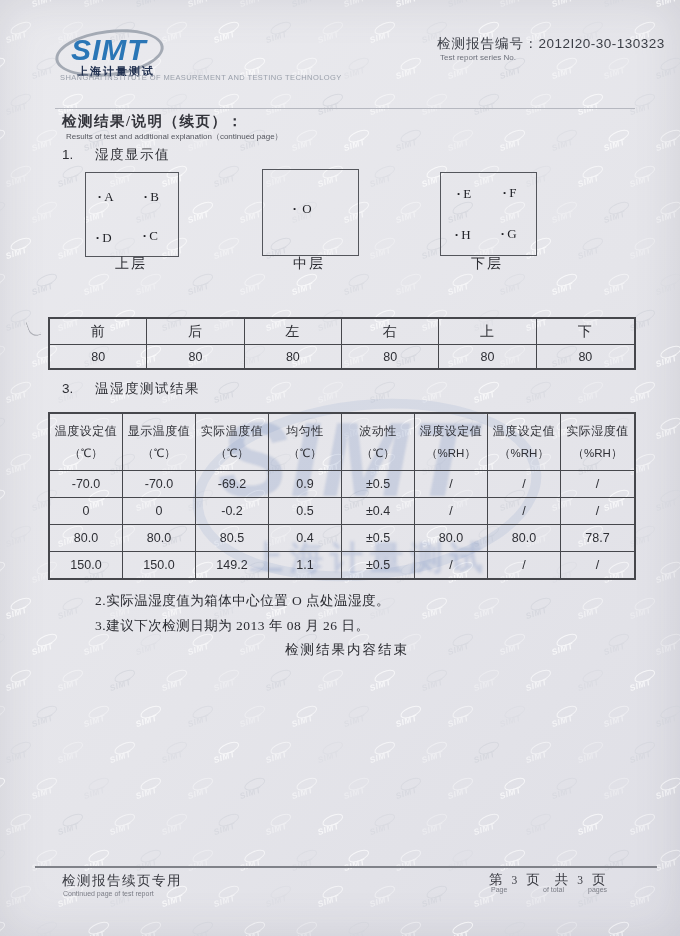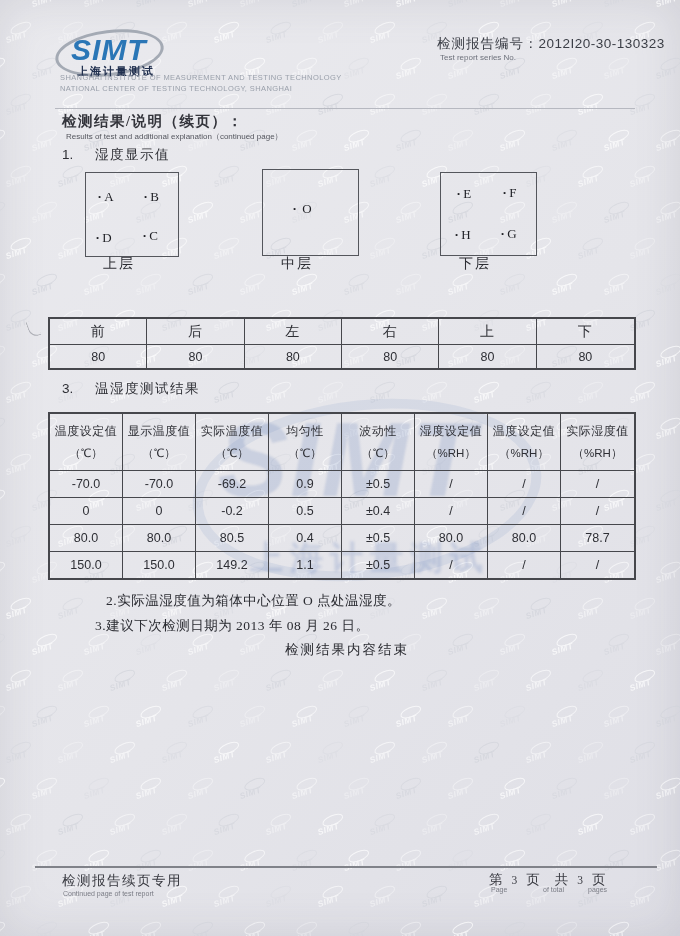--- a/index.html
+++ b/index.html
@@ -42,21 +42,21 @@
   
   .title-zh{left:62px;top:112px;font-size:14.5px;font-weight:600;letter-spacing:1.5px;color:#33343b;}
   .title-en{left:66px;top:131px;font-size:8px;color:#54565e;}
   .sec-row{font-size:13.5px;color:#2e2f35;}
   .sec-row .num{display:inline-block;width:33px;}
   .sec-row .head{font-weight:500;letter-spacing:1.5px;}
   
   .layer-box{border:1px solid #54565c;}
   .pt{position:absolute;font:13px "Liberation Serif",serif;color:#1e1f24;white-space:nowrap;}
   .pt .mk{font-size:9px;margin-right:3px;vertical-align:1.5px;}
-  .layer-label{top:255px;width:56px;text-align:left;font-size:14px;letter-spacing:2px;color:#2c2d33;}
+  .layer-label{top:255px;width:56px;text-align:center;font-size:14px;letter-spacing:2px;color:#2c2d33;}
   
   .grid-table{display:grid;border:2px solid #46474c;}
   .grid-table .c{border-right:1px solid #46474c;border-bottom:1px solid #46474c;
     display:flex;align-items:center;justify-content:center;}
   .t1{left:48px;top:317px;width:584px;grid-template-columns:repeat(6,1fr);}
   .t1 .hc{height:25px;font-size:14px;letter-spacing:1px;}
   .t1 .vc{height:23px;font-size:12.5px;border-bottom:0 !important;}
   .t1 .c:nth-child(6n){border-right:0;}
   .t2{left:48px;top:412px;width:584px;grid-template-columns:repeat(8,1fr);}
   .t2 .hc{height:52px;flex-direction:column;justify-content:space-evenly;padding:2px 0;}
@@ -474,21 +474,20 @@
     <div class="bw-sub">上海计量测试</div>
   </div>
 
   <div id="content">
 
     <div class="abs logo-swoosh"></div>
     <div class="abs logo-text">SIMT</div>
     <div class="abs logo-sub zh">上海计量测试</div>
     <div class="abs org-lines">
       <div>SHANGHAI INSTITUTE OF MEASUREMENT AND  TESTING TECHNOLOGY</div>
-      <div>NATIONAL CENTER OF TESTING TECHNOLOGY, SHANGHAI</div>
     </div>
     <div class="abs report-no">
       <span class="lbl zh">检测报告编号：</span><span class="val">2012I20-30-130323</span>
     </div>
     <div class="abs report-sub">Test report series No.</div>
     <div class="abs header-rule"></div>
 
     <div class="abs title-zh zh">检测结果/说明（续页）：</div>
     <div class="abs title-en">Results of test and additional explanation（continued page）</div>
 
@@ -603,21 +602,21 @@
       <div class="c dc">150.0</div>
       <div class="c dc">150.0</div>
       <div class="c dc">149.2</div>
       <div class="c dc">1.1</div>
       <div class="c dc">±0.5</div>
       <div class="c dc">/</div>
       <div class="c dc">/</div>
       <div class="c dc">/</div>
     </div>
 
-    <div class="abs note-line zh" style="left:106px;top:592px;">2.实际温湿度值为箱体中心位置 O 点处温湿度。</div>
+    <div class="abs note-line zh" style="left:95px;top:592px;">2.实际温湿度值为箱体中心位置 O 点处温湿度。</div>
     <div class="abs note-line zh" style="left:95px;top:617px;">3.建议下次检测日期为 2013 年 08 月 26 日。</div>
     <div class="abs note-end zh" style="left:285px;top:641px;">检测结果内容结束</div>
 
     <div class="abs footer-rule"></div>
     <div class="abs footer-left-zh zh">检测报告续页专用</div>
     <div class="abs footer-left-en">Continued page of test report</div>
     <div class="abs fp-row zh">
       <span>第</span>
         <span class="n">3</span>
         <span>页</span>

